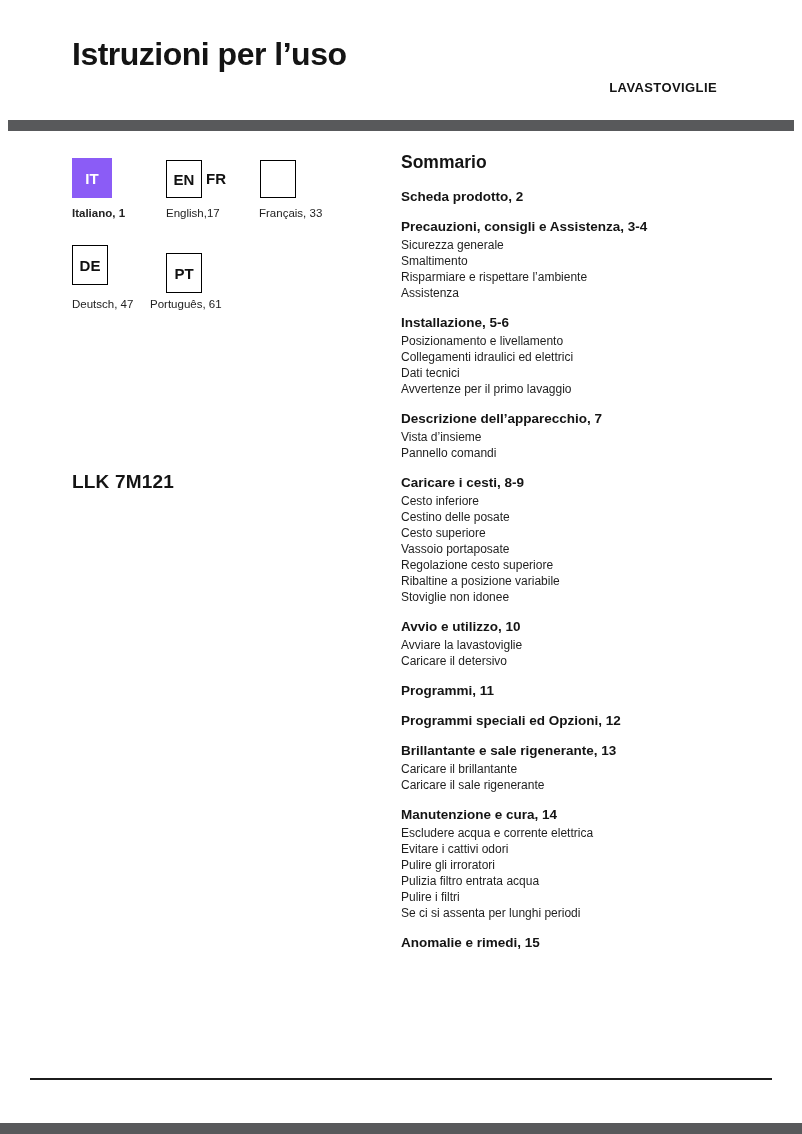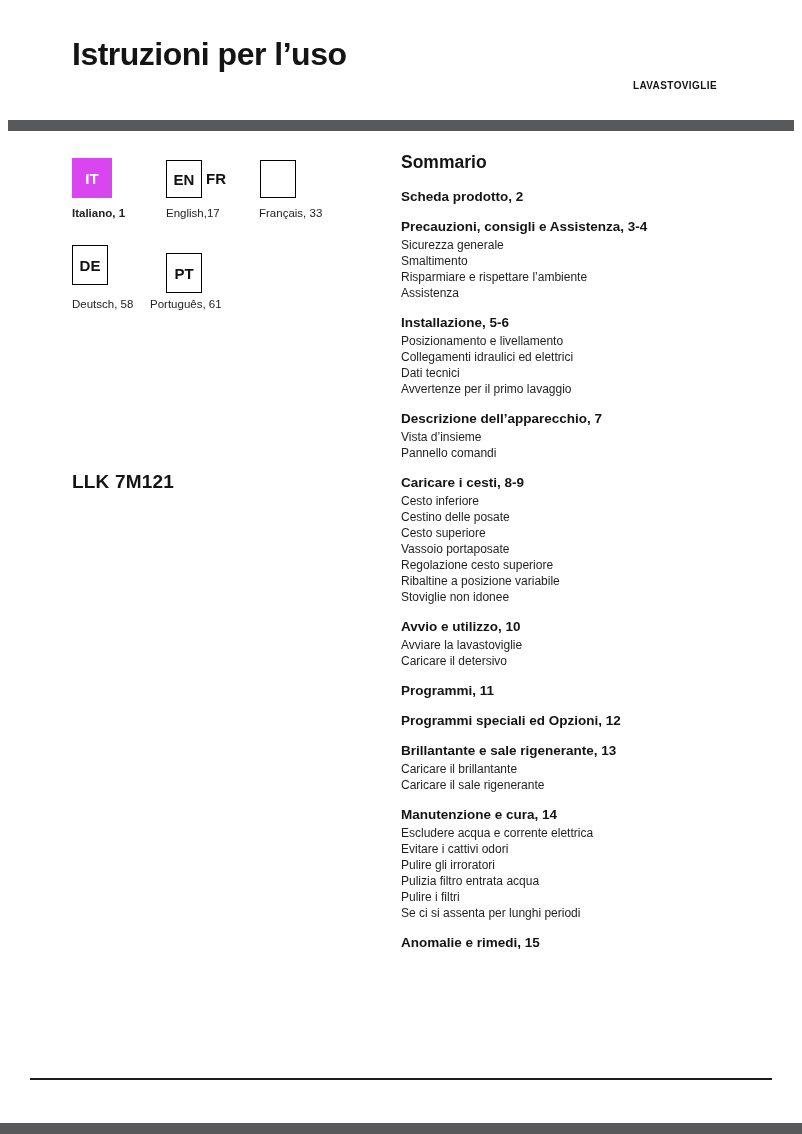--- a/index.html
+++ b/index.html
@@ -17,21 +17,21 @@
     position: absolute;
     left: 72px; top: 36px;
     font-size: 32px;
     font-weight: bold;
     letter-spacing: -0.5px;
     color: #141414;
   }
   .appliance-type {
     position: absolute;
     right: 85px; top: 80px;
-    font-size: 10px;
+    font-size: 13px;
     font-weight: bold;
     letter-spacing: 0.4px;
     color: #141414;
   }
   .bar { position: absolute; height: 11px; background: #58595b; }
   .bar.top { left: 8px; right: 8px; top: 120px; }
   .bar.bottom { left: 0; right: 0; top: 1123px; }
   .hairline {
     position: absolute;
     left: 30px; right: 30px; top: 1078px;
@@ -43,21 +43,21 @@
     position: absolute;
     width: 36px; height: 38px;
     border: 1.5px solid #000;
     background: #fff;
     display: flex; align-items: center; justify-content: center;
     font-weight: bold; font-size: 15px;
     color: #111;
   }
   .lang-box.filled {
     width: 40px; height: 40px;
-    background: #d946ef; color: #fff; border: none;
+    background: #8b5cf6; color: #fff; border: none;
   }
   .lang-adjacent {
     position: absolute;
     font-weight: bold; font-size: 15px; color: #111;
   }
   .lang-label {
     position: absolute;
     font-size: 11.5px; color: #222;
     white-space: nowrap;
   }
@@ -116,21 +116,21 @@
   <span class="lang-label" style="left:166px; top:207px;">English,17</span>
   <span class="lang-label" style="left:259px; top:207px;">Français, 33</span>
 
   <div class="lang-box" style="left:72px; top:245px; height:40px;">
     <span>DE</span>
   </div>
   <div class="lang-box" style="left:166px; top:245px; height:40px;margin-top:8px;">
     <span>PT</span>
   </div>
 
-  <span class="lang-label" style="left:72px; top:298px;">Deutsch, 58</span>
+  <span class="lang-label" style="left:72px; top:298px;">Deutsch, 47</span>
   <span class="lang-label" style="left:150px; top:298px;">Português, 61</span>
 
   <div class="model-code">LLK 7M121</div>
 
   <div class="toc">
     <div class="toc-heading">Sommario</div>
     <div>
         <div class="toc-section">
           <div class="toc-title">Scheda prodotto, 2</div>
         </div>

